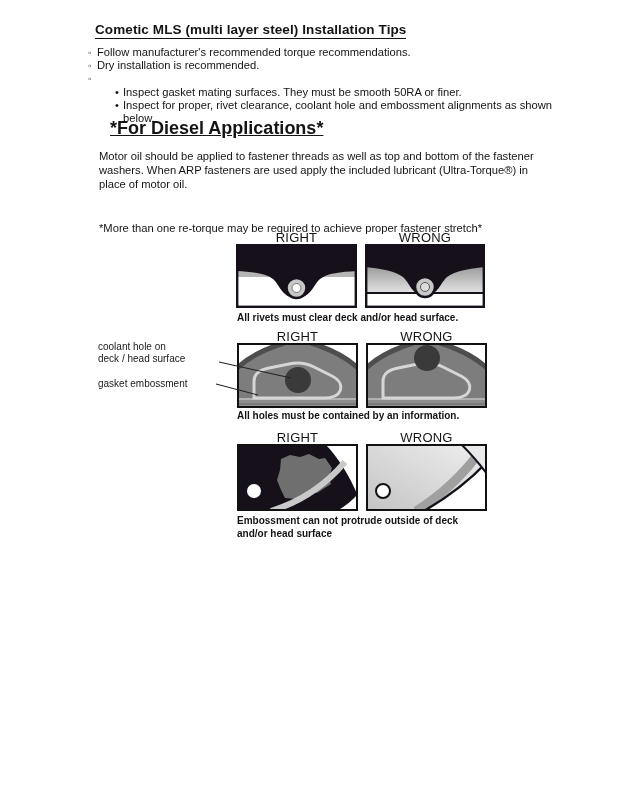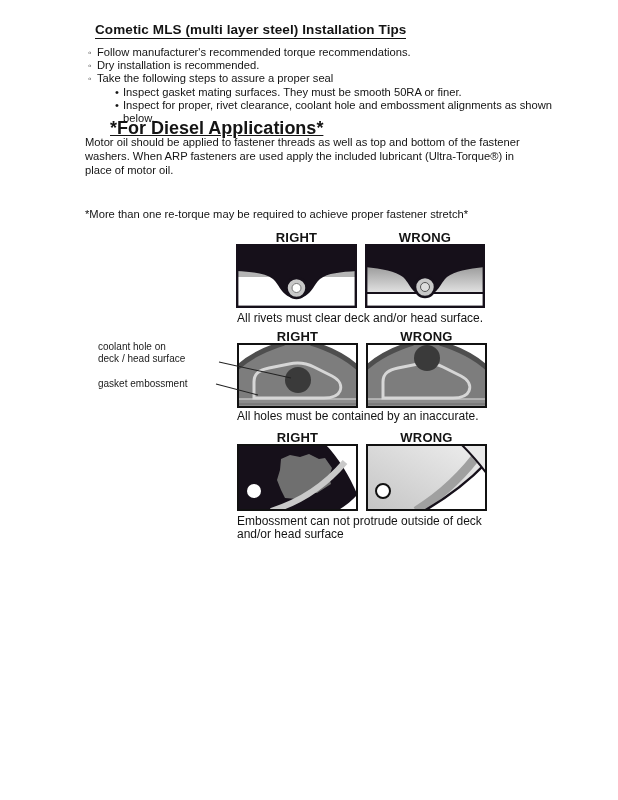--- a/index.html
+++ b/index.html
@@ -11,26 +11,26 @@
   #title {
     left:95px; top:22px; font-size:13.5px; font-weight:bold;
     border-bottom:1.6px solid #111; padding-bottom:1px; letter-spacing:0.1px;
   }
   #bullets { left:88px; top:46px; font-size:11.2px; line-height:13.2px; width:470px; }
   .brow { display:flex; }
   .bmark { width:9px; flex:0 0 9px; font-size:10px; }
   .srow { margin-left:27px; }
   .smark { width:8px; flex:0 0 8px; }
   #diesel-heading { left:110px; top:118px; font-size:18px; font-weight:bold;text-decoration:underline; }
-  .para { left:85px; width:455px; font-size:11.2px; line-height:13.8px; }
+  .para { left:99px; width:455px; font-size:11.2px; line-height:13.8px;margin-top:14px; }
   #para1 { top:136px; }
   #para2 { top:168px; }
   #note  { top:208px; }
-  .dlabel { width:121px; text-align:center; font-weight:bold; font-size:13px; letter-spacing:0.2px; }
-  .caption { font-weight:normal; font-size:12px; line-height:12.5px; }
+  .dlabel { width:121px; text-align:center; font-weight:normal; font-size:13px; letter-spacing:0.2px; }
+  .caption { font-weight:bold; font-size:10px; line-height:12.5px; }
   .preline { white-space:pre-line; }
   .ann { width:120px; text-align:left; font-size:10px; line-height:11.5px; color:#1a1a1a; }
   .panel { display:block; }
   #disclaimer { left:107px; top:574px; width:406px; font-size:6px; line-height:7.2px;
                 letter-spacing:-0.05px; color:#1c1c1c; }
   #disclaimer .dh { font-weight:bold; margin-bottom:7px; }
   #disclaimer p { margin:0 0 7px 0; white-space:pre-line; }
   #footer-code { left:387px; top:759px; font-size:12.5px; color:#4c1d95; letter-spacing:0.3px; }
 </style>
 </head>
@@ -44,21 +44,20 @@
     <div class="brow">
       <span class="bmark">◦</span>
       <span>Follow manufacturer's recommended torque recommendations.</span>
     </div>
     <div class="brow">
       <span class="bmark">◦</span>
       <span>Dry installation is recommended.</span>
     </div>
     <div class="brow">
       <span class="bmark">◦</span>
-      <span>Take the following steps to assure a proper seal</span>
     </div>
     <div class="brow srow">
       <span class="smark">•</span>
       <span>Inspect gasket mating surfaces.  They must be smooth 50RA or finer.</span>
     </div>
     <div class="brow srow">
       <span class="smark">•</span>
       <span>Inspect for proper, rivet clearance, coolant hole and embossment alignments as shown below.</span>
     </div>
   </div>
@@ -132,21 +131,21 @@
     <path d="M47,0 C31,5 13,13 0,25" stroke="#4e4e4e" stroke-width="5" fill="none"></path>
     <path d="M74,0 C90,5 108,13 121,25" stroke="#4e4e4e" stroke-width="5" fill="none"></path>
     <rect x="0" y="56" width="121" height="9" fill="#8d8d8d"></rect>
     <line x1="0" y1="56" x2="121" y2="56" stroke="#c2c2c2" stroke-width="1.5"></line>
     <line x1="0" y1="61" x2="121" y2="61" stroke="#6a6a6a" stroke-width="1"></line>
     <path d="M17,55 L17,39 C17,30 23,27 32,25 L52,21 C61,19 69,20 77,24 L95,33 C103,37 105,43 103,48 C101,53 95,55 87,55 Z" fill="none" stroke="#d6d6d6" stroke-width="3"></path>
     <circle cx="61" cy="15" r="13" fill="#3a3a3a"></circle>
     <rect x="1" y="1" width="119" height="63" fill="none" stroke="#111111" stroke-width="2"></rect>
   </svg>
 
-  <div class="abs caption" style="left:237px; top:410px;">All holes must be contained by an inaccurate.</div>
+  <div class="abs caption" style="left:237px; top:410px;">All holes must be contained by an information.</div>
 
   <div class="abs dlabel" style="left:237px; top:430px;">RIGHT</div>
   <div class="abs dlabel" style="left:366px; top:430px;">WRONG</div>
 
   <svg class="abs panel" style="left:237px; top:444px;" width="121" height="67" viewBox="0 0 121 67">
     <rect width="121" height="67" fill="#16101a"></rect>
     <path d="M88,0 L121,0 L121,52 C112,31 101,13 88,0 Z" fill="#ffffff"></path>
     <path d="M121,67 H100 C108,62 115,57 121,50 Z" fill="#ffffff"></path>
     <path d="M44,15 L53,11 L63,13 L72,10 L82,15 L88,14 L95,24 L92,33 L94,40 L80,49 L70,48 L60,55 L48,54 L44,46 L40,36 L43,26 Z" fill="#6f6f6f"></path>
     <path d="M34,67 C60,59 86,44 108,18" stroke="#c9c9c9" stroke-width="6" fill="none"></path>

